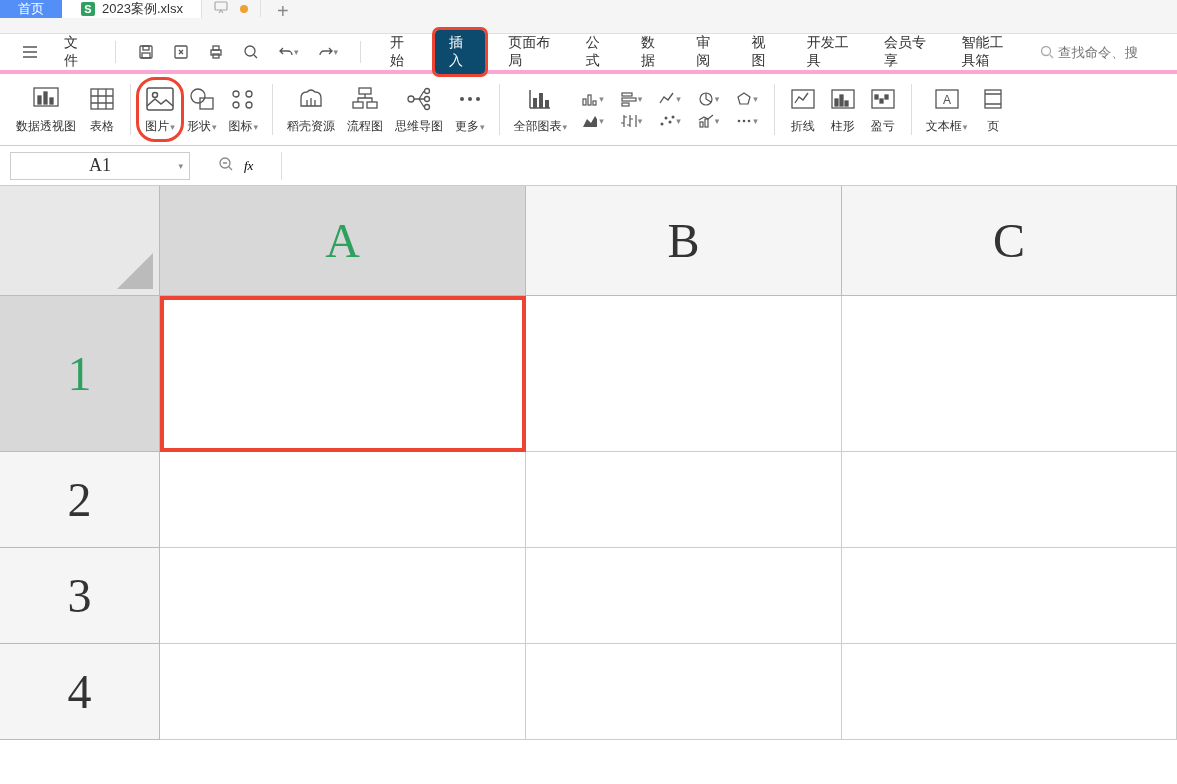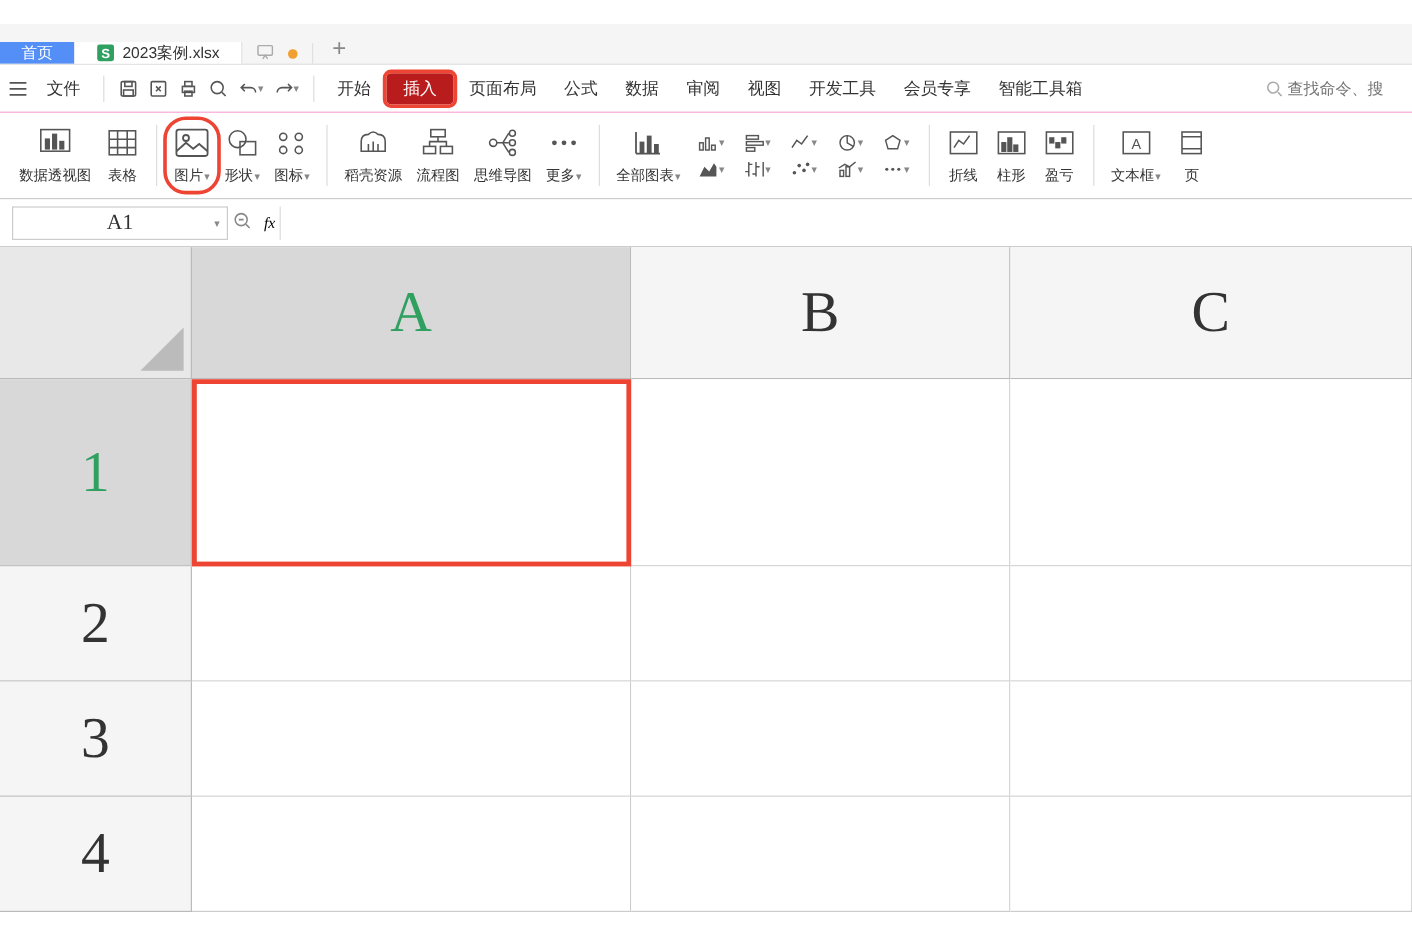--- a/index.html
+++ b/index.html
@@ -1,52 +1,52 @@
 <!DOCTYPE html>
 <html><head>
 <meta charset="utf-8">
 <style>
   * { box-sizing: border-box; margin: 0; padding: 0; }
   body { font-family: "Microsoft YaHei", "PingFang SC", sans-serif; font-size: 13px; color: #333; background: #fff; width: 1177px; overflow: hidden; }
   
   
-  .tab-bar { display: flex; align-items: flex-end; height: 34px; background: #f5f5f5; border-bottom: 1px solid #e0e0e0; margin-top: 20px; }
+  .tab-bar { display: flex; align-items: flex-start; height: 34px; background: #f5f5f5; border-bottom: 1px solid #e0e0e0; }
   .tab { display: flex; align-items: center; padding: 0 18px; border-right: 1px solid #e0e0e0; cursor: pointer; gap: 6px; }
   .tab.home { background: #548ef7; color: #fff; border: none; }
   .tab.active { background: #fff; }
   .tab-icon { width: 16px; height: 16px; display: inline-flex; align-items: center; justify-content: center; }
   .tab-status { display: flex; align-items: center; gap: 12px; padding: 0 12px; border-right: 1px solid #e0e0e0; }
   .tab-add { display: flex; align-items: center; padding: 0 16px; color: #888; font-size: 20px; cursor: pointer; }
   .dot-orange { width: 8px; height: 8px; border-radius: 50%; background: #f0a030; }
   
   
-  .menu-strip { display: flex; align-items: center; height: 40px; padding: 0 4px; border-bottom: 1px solid #f9a8d4; gap: 3px; }
+  .menu-strip { display: flex; align-items: center; height: 40px; padding: 0 19px; border-bottom: 4px solid #f9a8d4; gap: 13px; }
   .menu-sep { width: 1px; height: 22px; background: #ddd; margin: 0 6px; }
   .menu-icon-btn { padding: 4px 3px; color: #555; cursor: pointer; display: inline-flex; align-items: center; }
   .menu-icon-btn svg { display: block; }
   .menu-tab { padding: 4px 10px; color: #333; cursor: pointer; font-size: 14px; }
-  .menu-tab.active { background: #b91c1c; color: #fff; border-radius: 4px; padding: 4px 14px; font-family: Liberation Serif, serif; }
+  .menu-tab.active { background: #0c4a6e; color: #fff; border-radius: 4px; padding: 4px 14px; font-family: Liberation Serif, serif; }
   .menu-tab.highlight { outline: 3px solid #e43; border-radius: 4px; }
   .search-box { margin-left: auto; display: flex; align-items: center; gap: 4px; color: #aaa; font-size: 13px; }
   .search-box svg { stroke: #aaa; }
   
   
   .ribbon { display: flex; align-items: stretch; height: 72px; border-bottom: 1px solid #ccc; padding-left: 6px; }
   .ribbon-group { display: flex; align-items: center; padding: 0 4px; }
   .ribbon-sep { width: 1px; background: #ddd; margin: 10px 4px; }
   .ribbon-btn { display: flex; flex-direction: column; align-items: center; justify-content: center; gap: 4px; padding: 4px 6px; cursor: pointer; min-width: 40px; }
   .ribbon-btn.highlight { outline: 3px solid #e43; border-radius: 16px; }
   .ribbon-btn .icn { height: 30px; display: flex; align-items: center; color: #555; }
   .ribbon-btn .lbl { font-size: 12px; color: #333; white-space: nowrap; display: flex; align-items: center; gap: 1px; }
   .caret { font-size: 9px; color: #888; }
   .ribbon-small-col { display: flex; flex-direction: column; justify-content: center; gap: 2px; padding: 0 4px; }
   .ribbon-small-btn { display: flex; align-items: center; padding: 2px 4px; cursor: pointer; color: #555; }
   
   
-  .formula-bar { display: flex; align-items: center; height: 40px; border-bottom: 1px solid #ccc; padding: 6px 10px; gap: 4px; }
+  .formula-bar { display: flex; align-items: center; height: 40px; border-bottom: 1px solid #ccc; padding: 6px 10px; gap: 28px; }
   .name-box { width: 180px; height: 28px; border: 1px solid #ccc; display: flex; align-items: center; justify-content: center; font-size: 18px; font-family: "Times New Roman", serif; position: relative; }
   .name-box .dd { position: absolute; right: 6px; font-size: 9px; color: #888; }
   .fx-area { display: flex; align-items: center; gap: 10px; color: #000000; }
   .formula-input { flex: 1; height: 28px; border: none; border-left: 1px solid #ddd; padding-left: 10px; outline: none; font-size: 14px; }
   
   
   .grid { position: relative; }
   .corner { width: 160px; height: 110px; background: #e8e8e8; border-right: 1px solid #bbb; border-bottom: 1px solid #bbb; position: absolute; left: 0; top: 0; display: flex; align-items: flex-end; justify-content: flex-end; padding: 6px; }
   .corner::after { content: ""; border-left: 36px solid transparent; border-bottom: 36px solid #bbb; }
   .col-headers { position: absolute; left: 160px; top: 0; display: flex; height: 110px; }

